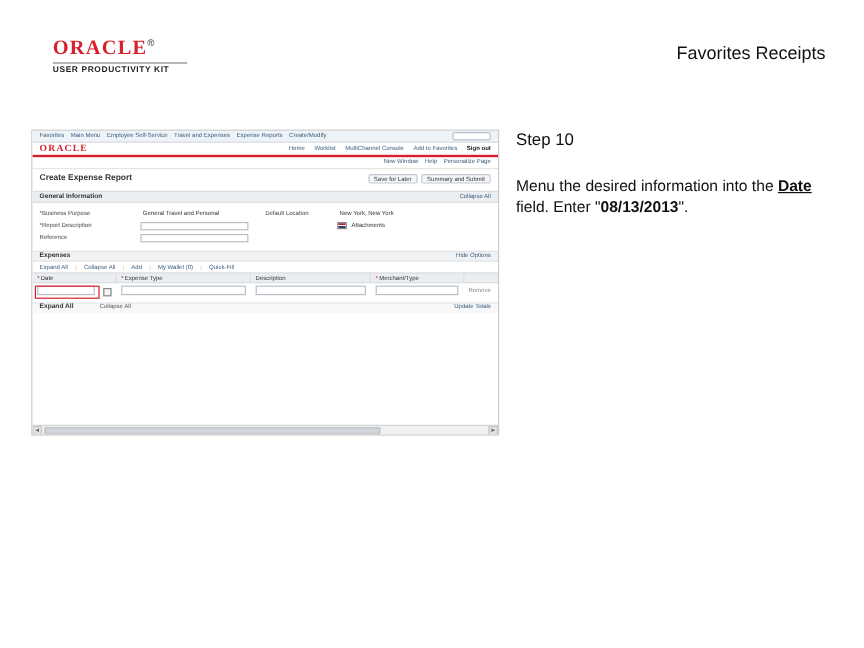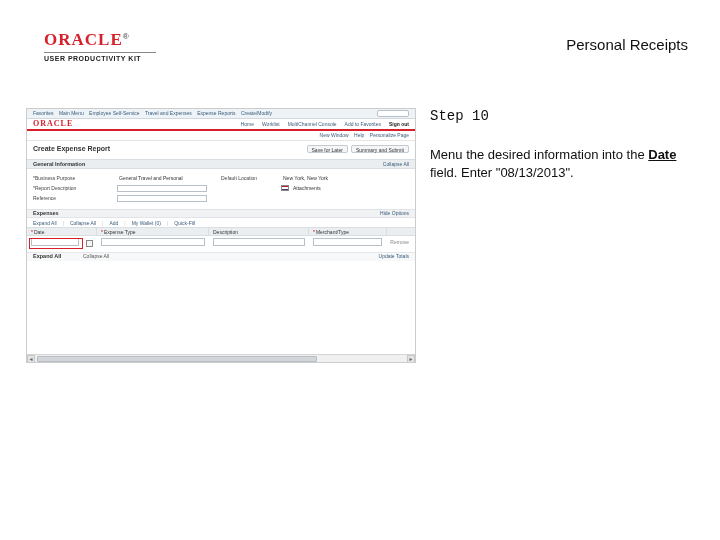--- a/index.html
+++ b/index.html
@@ -12,24 +12,24 @@
   .brand-logo { font-family: Georgia, 'Times New Roman', serif; font-size: 17px; letter-spacing: 1px; color: #d8202c; font-weight: bold; }
   .brand-tm { font-size: 8px; vertical-align: super; color: #333; }
   .brand-sub { font-size: 7px; letter-spacing: 0.5px; color: #222; border-top: 1px solid #888; padding-top: 2px; margin-top: 2px; width: 112px; font-weight: bold; }
   .page-title { position: absolute; right: 32px; top: 6px; font-size: 15px; color: #111; }
 
   
   .body-area { position: absolute; top: 108px; left: 26px; right: 28px; bottom: 20px; }
   .left-col { position: absolute; left: 0; top: 0; width: 390px; }
   .right-col { position: absolute; left: 404px; top: 0; width: 250px; }
 
-  .step-label { font-size: 14px; color: #111; margin-bottom: 22px; font-family: Liberation Mono, monospace; }
+  .step-label { font-size: 14px; color: #111; margin-bottom: 22px; }
   .instruction { font-size: 13px; line-height: 1.35; color: #111; }
   .instruction .u { text-decoration: underline; font-weight: bold; }
-  .instruction .b { font-weight: normal; text-align: center; }
+  .instruction .b { font-weight: bold; text-align: center; }
 
   
   .shot { width: 390px; height: 255px; border: 1px solid #ccc; background: #fff; position: relative; overflow: hidden; font-size: 6px; color: #6b7076; }
   .shot .topbar { height: 10px; background: #eef3f8; border-bottom: 1px solid #d0d7dd; position: relative; }
   .shot .topbar .crumbs { position: absolute; left: 6px; top: 1px; font-size: 5px; color: #3a5c7a; white-space: nowrap; overflow: hidden; width: 270px; }
   .shot .topbar .crumb { margin-right: 4px; }
   .shot .topbar .search { position: absolute; right: 6px; top: 1px; width: 32px; height: 7px; background: #fff; border: 1px solid #b7c0c8; border-radius: 2px; }
   .shot .redbar { height: 12px; background: #fff; border-bottom: 2px solid #d8202c; position: relative; }
   .shot .redbar .orc { position: absolute; left: 6px; top: 0; font-family: Georgia, serif; font-size: 8px; color: #d8202c; font-weight: bold; letter-spacing: 1px; }
   .shot .redbar .tabs { position: absolute; right: 6px; top: 2px; display: flex; gap: 8px; font-size: 5px; }
@@ -100,21 +100,21 @@
 </style>
 </head>
 <body>
 
 <div class="page">
   <div class="header">
     <div class="brand">
       <span class="brand-logo">ORACLE</span><span class="brand-tm">®</span>
       <div class="brand-sub">USER PRODUCTIVITY KIT</div>
     </div>
-    <div class="page-title">Personal Receipts</div>
+    <div class="page-title">Favorites Receipts</div>
   </div>
 
   <div class="body-area">
     <div class="left-col">
       <div class="shot">
 
         <div class="topbar">
           <div class="crumbs">
             <span class="crumb">Favorites</span>
             <span class="crumb">Main Menu</span>

